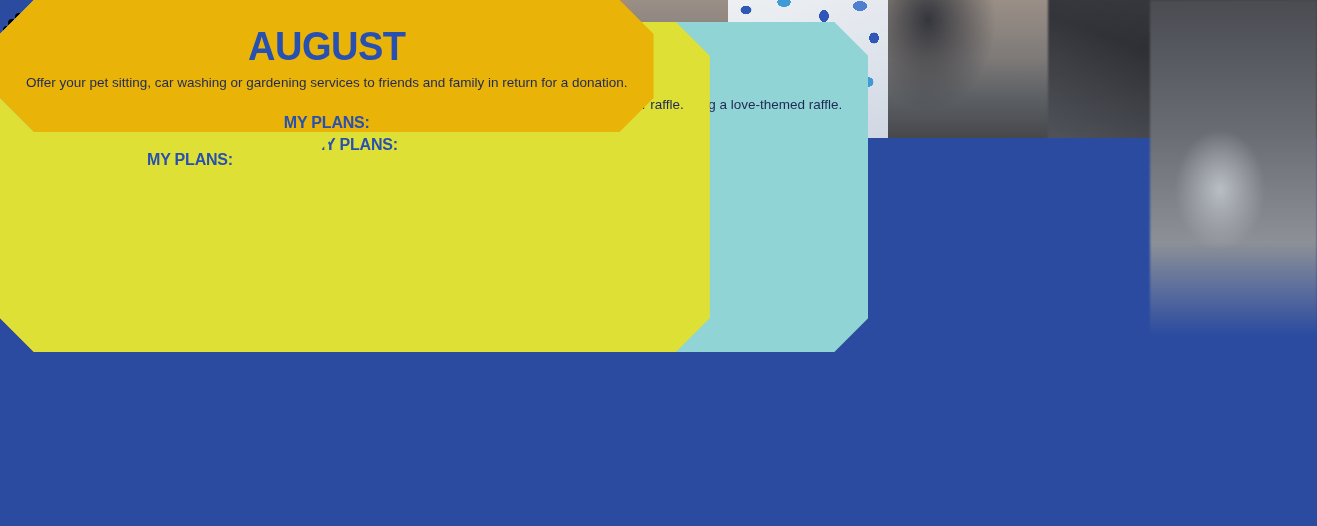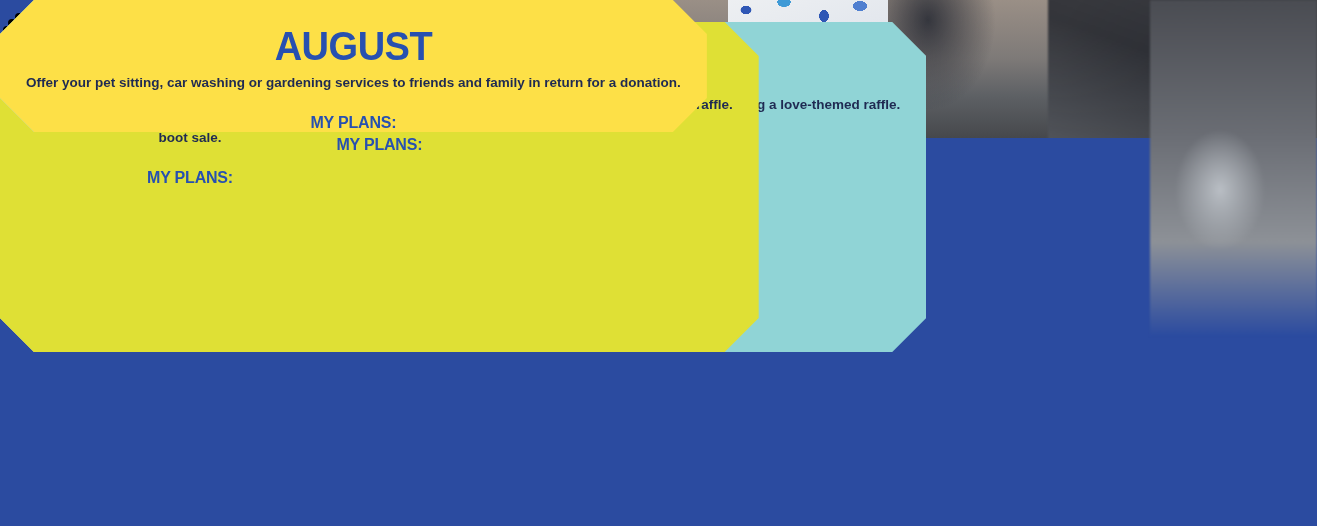--- a/index.html
+++ b/index.html
@@ -105,21 +105,21 @@
     -webkit-clip-path: polygon(
         34px 0, calc(100% - 34px) 0, 100% 34px,
         100% calc(100% - 34px), calc(100% - 34px) 100%,
         34px 100%, 0 calc(100% - 34px), 0 34px);
     clip-path: polygon(
         34px 0, calc(100% - 34px) 0, 100% 34px,
         100% calc(100% - 34px), calc(100% - 34px) 100%,
         34px 100%, 0 calc(100% - 34px), 0 34px);
     overflow: hidden;
   }
-  .card.cream  { background: #fde047; }
+  .card.cream  { background: #eab308; }
   .card.teal   { background: #90D4D6; }
   .card.lime   { background: #DFE035; }
 
   .month-name {
     font-weight: bold;
     font-size: 40px;
     line-height: 1.04;
     letter-spacing: -0.5px;
     color: #2750B0;
     margin-top: 26px;
@@ -128,21 +128,20 @@
   }
   .card.lime .month-name,
   .card.teal .month-name { color: #2750B0; }
 
   .month-desc {
     font-size: 13.5px;
     line-height: 1.36;
     color: #1F2A52;
     margin-top: 6px;
     padding: 0 4px;
-    font-weight: bold;
   }
   .my-plans {
     font-weight: bold;
     font-size: 16px;
     color: #2750B0;
     margin-top: 22px;
     letter-spacing: -0.2px;
   }
 
   

